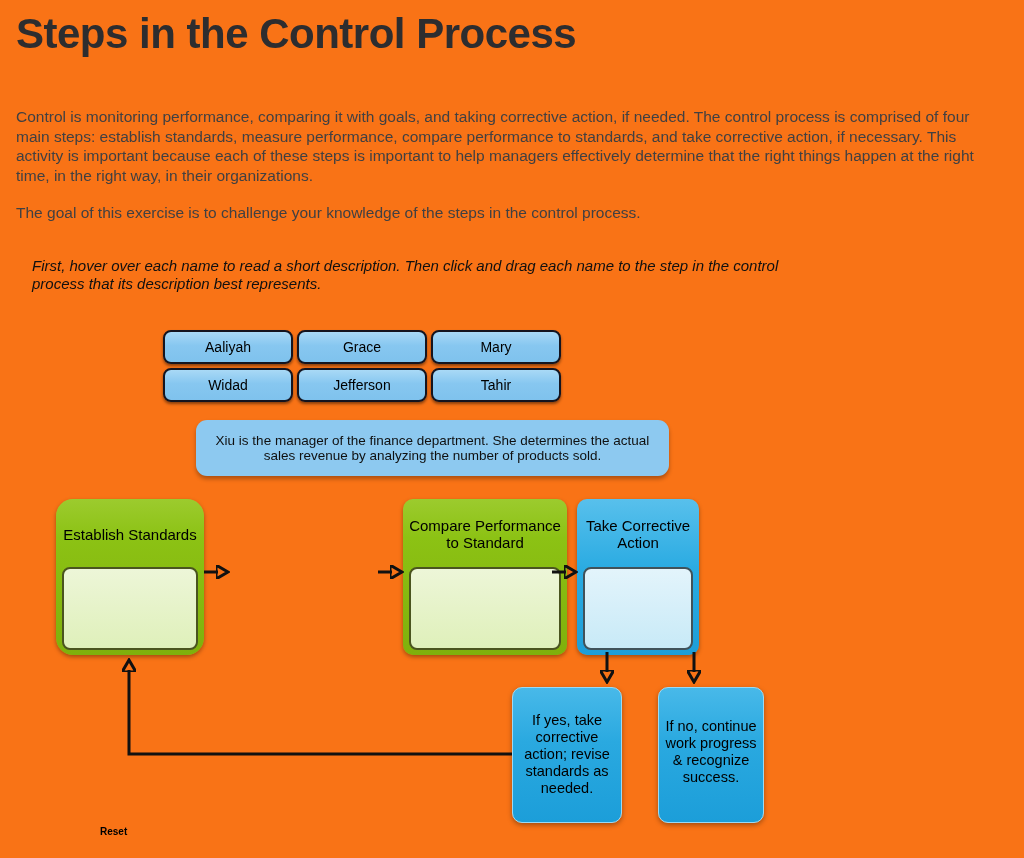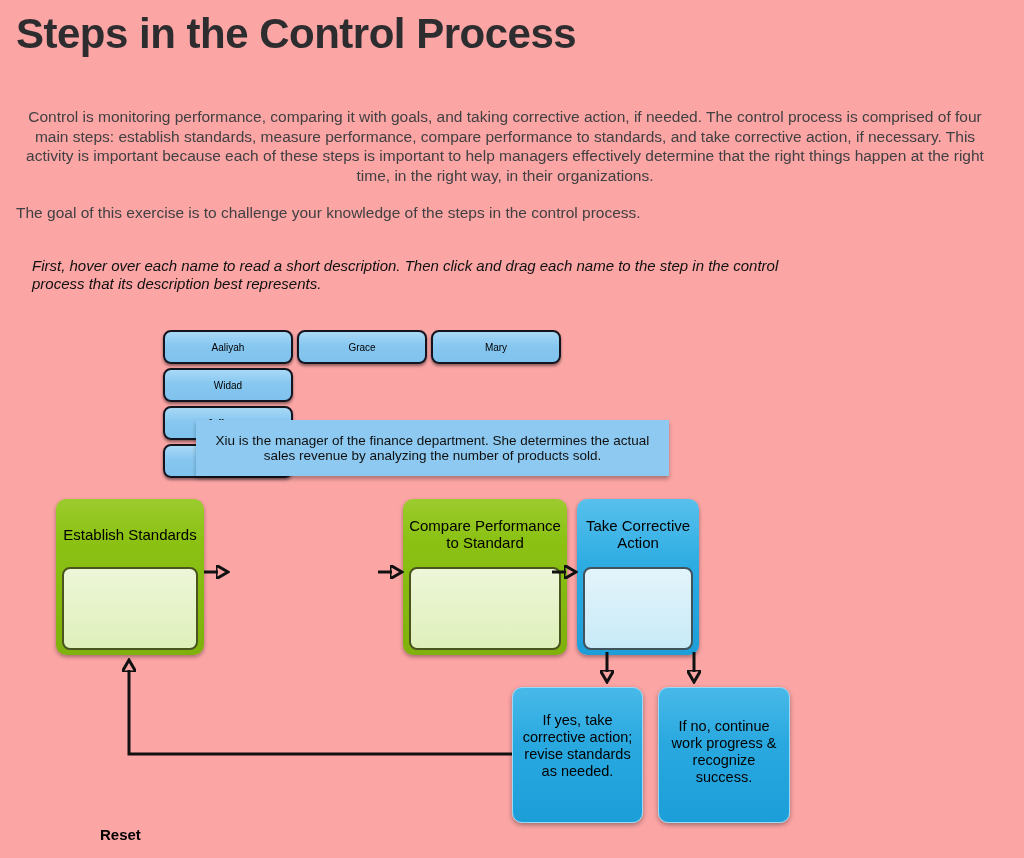--- a/index.html
+++ b/index.html
@@ -1,70 +1,70 @@
 <!DOCTYPE html>
 <html><head>
 <meta charset="utf-8">
 <style>
   html,body{margin:0;padding:0;background:#fff;}
-  .page{position:relative;width:1024px;height:858px;background:#fca5a5;
+  .page{position:relative;width:1024px;height:858px;background:#f97316;
         font-family:"Liberation Sans",sans-serif;overflow:hidden;}
 
   .title{position:absolute;left:16px;top:10px;font-size:42px;font-weight:bold;
          color:#2d2d2f;letter-spacing:-0.5px;}
 
   .para{position:absolute;left:16px;width:978px;color:#414042;
         font-size:15.5px;line-height:19.5px;}
-  .para.p1{top:107px;text-align:center;}
+  .para.p1{top:107px;}
   .para.p2{top:203px;}
 
   .instructions{position:absolute;left:32px;top:257px;width:750px;
         font-style:italic;font-size:15px;line-height:18px;color:#101010;}
 
   .tile-row{position:absolute;left:163px;display:flex;gap:4px;}
   .tile-row.r1{top:330px;}
-  .tile-row.r2{top:368px;flex-direction:column;}
+  .tile-row.r2{top:368px;}
   .tile{width:130px;height:34px;box-sizing:border-box;border:2px solid #14141f;
         border-radius:8px;display:flex;align-items:center;justify-content:center;
-        font-size:10px;color:#000;cursor:grab;
+        font-size:14px;color:#000;cursor:grab;
         background:linear-gradient(180deg,#a9d9f6 0%,#87c7f0 45%,#7fc2ed 100%);
         box-shadow:0 2px 3px rgba(0,0,0,0.45);}
 
   .tooltip{position:absolute;left:196px;top:420px;width:473px;height:56px;
-        background:#8dc9f0;border-radius:0;box-shadow:0 3px 4px rgba(0,0,0,0.3);
+        background:#8dc9f0;border-radius:11px;box-shadow:0 3px 4px rgba(0,0,0,0.3);
         display:flex;align-items:center;justify-content:flex-end;text-align:center;
         font-size:13.5px;line-height:15.5px;color:#101010;padding:0 12px;
         box-sizing:border-box;}
 
   .step{position:absolute;top:499px;height:156px;border-radius:10px;
         box-shadow:0 2px 4px rgba(0,0,0,0.35);}
   .step.green{background:linear-gradient(180deg,#9ccb2e 0%,#8cc214 25%,#7fb00c 100%);}
   .step.blue{background:linear-gradient(180deg,#58c0ec 0%,#2aabe2 45%,#1d9ed8 100%);}
-  .step.s1{left:56px;width:148px;}
+  .step.s1{left:56px;width:148px;border-radius:17px;}
   .step.s2{left:229px;width:148px;}
   .step.s3{left:403px;width:164px;}
   .step.s4{left:577px;width:122px;}
   .step-label{height:70px;display:flex;align-items:center;justify-content:center;
         text-align:center;font-size:15px;line-height:17px;color:#000;padding:0 6px;}
   .dropzone{position:absolute;left:6px;right:6px;top:68px;bottom:5px;
         border:2px solid;border-radius:8px;}
   .step.green .dropzone{background:linear-gradient(180deg,#edf6d8 0%,#dff0ba 100%);
         border-color:#4a541f;}
   .step.blue .dropzone{background:linear-gradient(180deg,#e3f4fb 0%,#c8eaf7 100%);
         border-color:#40525a;}
 
   .outcome{position:absolute;top:687px;height:136px;border-radius:10px;
         background:linear-gradient(180deg,#48b9e9 0%,#2aa9e0 40%,#1c9ed9 100%);
         border:1px solid #9bdaf4;box-shadow:0 2px 5px rgba(0,0,0,0.35);
         display:flex;align-items:flex-start;justify-content:center;text-align:center;
         font-size:14.5px;line-height:17px;color:#000;box-sizing:border-box;}
-  .outcome.yes{left:512px;width:131px;padding:24px 6px 0;}
-  .outcome.no{left:658px;width:132px;padding:30px 6px 0;}
+  .outcome.yes{left:512px;width:110px;padding:24px 6px 0;}
+  .outcome.no{left:658px;width:106px;padding:30px 6px 0;}
 
-  .reset{position:absolute;left:100px;top:826px;font-weight:bold;font-size:15px;
+  .reset{position:absolute;left:100px;top:826px;font-weight:bold;font-size:10px;
         color:#000;cursor:pointer;text-align:center;}
 
   svg.overlay{position:absolute;left:0;top:0;pointer-events:none;}
   svg.overlay path{stroke:#111;stroke-width:3;fill:none;}
 </style>
 </head>
 <body>
 
 <div class="page">
 

